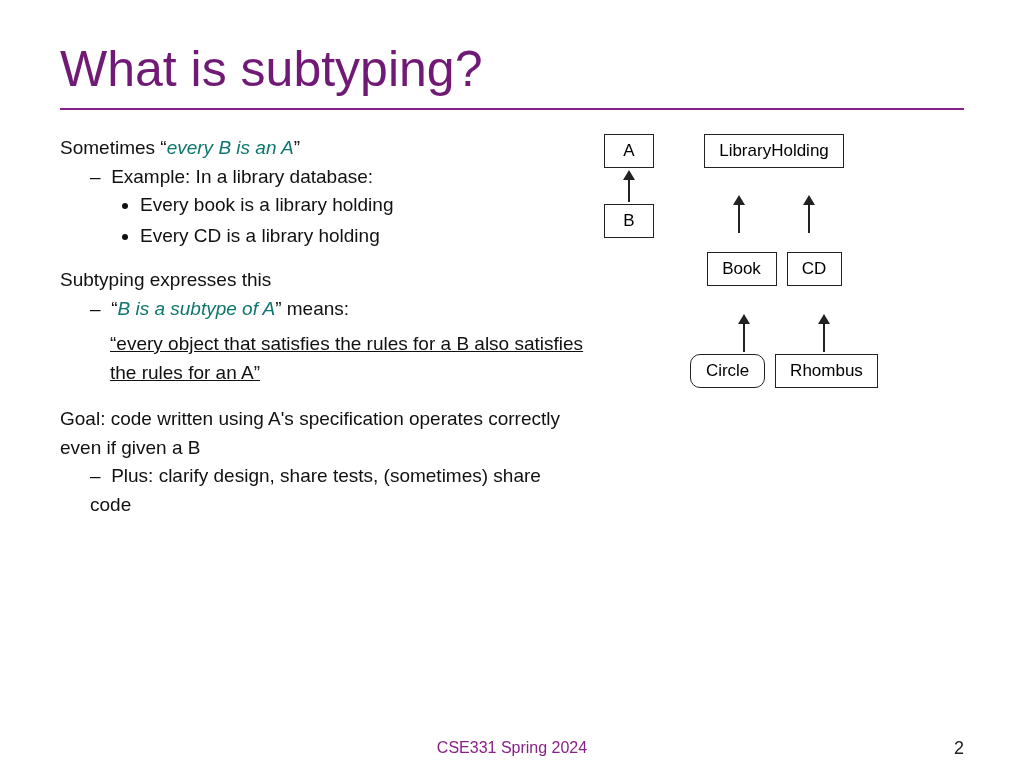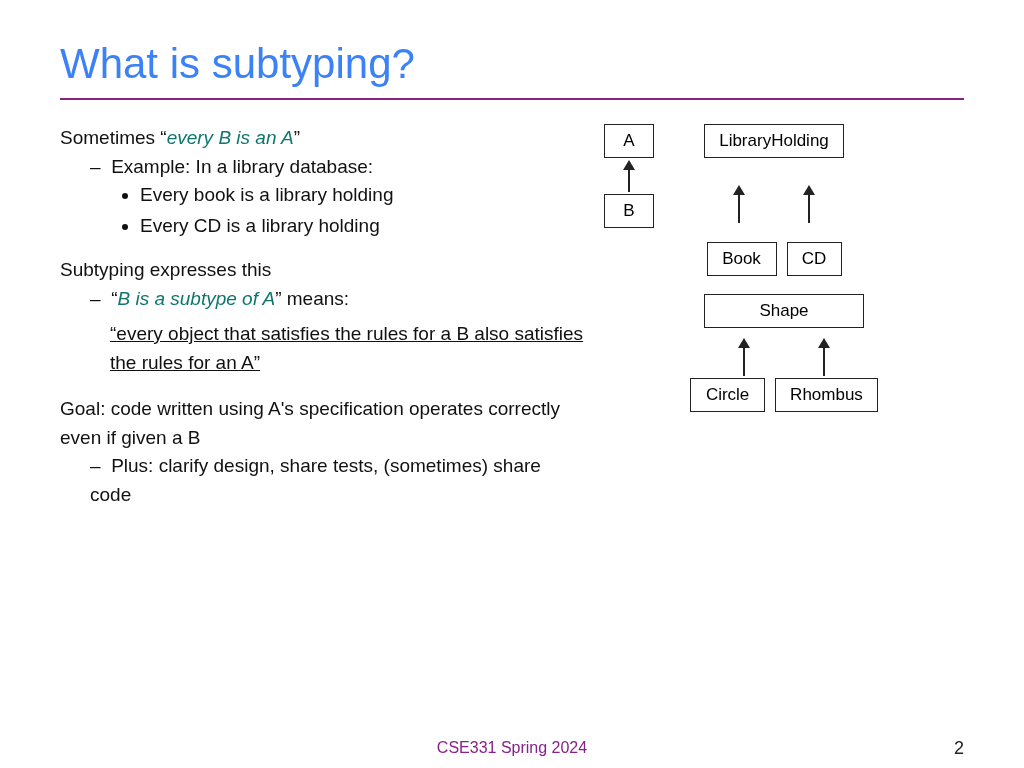--- a/index.html
+++ b/index.html
@@ -11,22 +11,22 @@
       overflow: hidden;
       position: relative;
     }
     .slide {
       width: 1024px;
       height: 768px;
       padding: 40px 60px 30px 60px;
       position: relative;
     }
     .title {
-      font-size: 42px;
-      color: #3b82f6;
+      font-size: 50px;
+      color: #701a75;
       font-weight: normal;
       margin-bottom: 10px;
     }
     .title-underline {
       border: none;
       border-top: 2px solid #882288;
       margin-bottom: 24px;
     }
     .content-area {
       display: flex;
@@ -180,29 +180,28 @@
             <polygon points="119,20 131,20 125,10" fill="#222"></polygon>
           </svg>
           <div style="display:flex; gap:10px;">
             <div class="box" style="min-width:70px;">Book</div>
             <div class="box" style="min-width:55px;">CD</div>
           </div>
         </div>
       </div>
 
       <div class="diagram" style="margin-top:18px; align-items:center; margin-left: 80px;">
-        <div class="box box-wide" style="min-width:160px;">Shape</div>
         <svg width="200" height="50">
           <line x1="60" y1="48" x2="60" y2="18" stroke="#222" stroke-width="2"></line>
           <polygon points="54,20 66,20 60,10" fill="#222"></polygon>
           <line x1="140" y1="48" x2="140" y2="18" stroke="#222" stroke-width="2"></line>
           <polygon points="134,20 146,20 140,10" fill="#222"></polygon>
         </svg>
         <div style="display:flex; gap:10px;">
-          <div class="box" style="min-width:75px;">Circle</div>
+          <div class="box" style="min-width:75px;border-radius:10px;">Circle</div>
           <div class="box" style="min-width:85px;text-align:center;">Rhombus</div>
         </div>
       </div>
     </div>
   </div>
 
   <div class="footer">
     <span class="footer-center">CSE331 Spring 2024</span>
     <span class="footer-right">2</span>
   </div>

